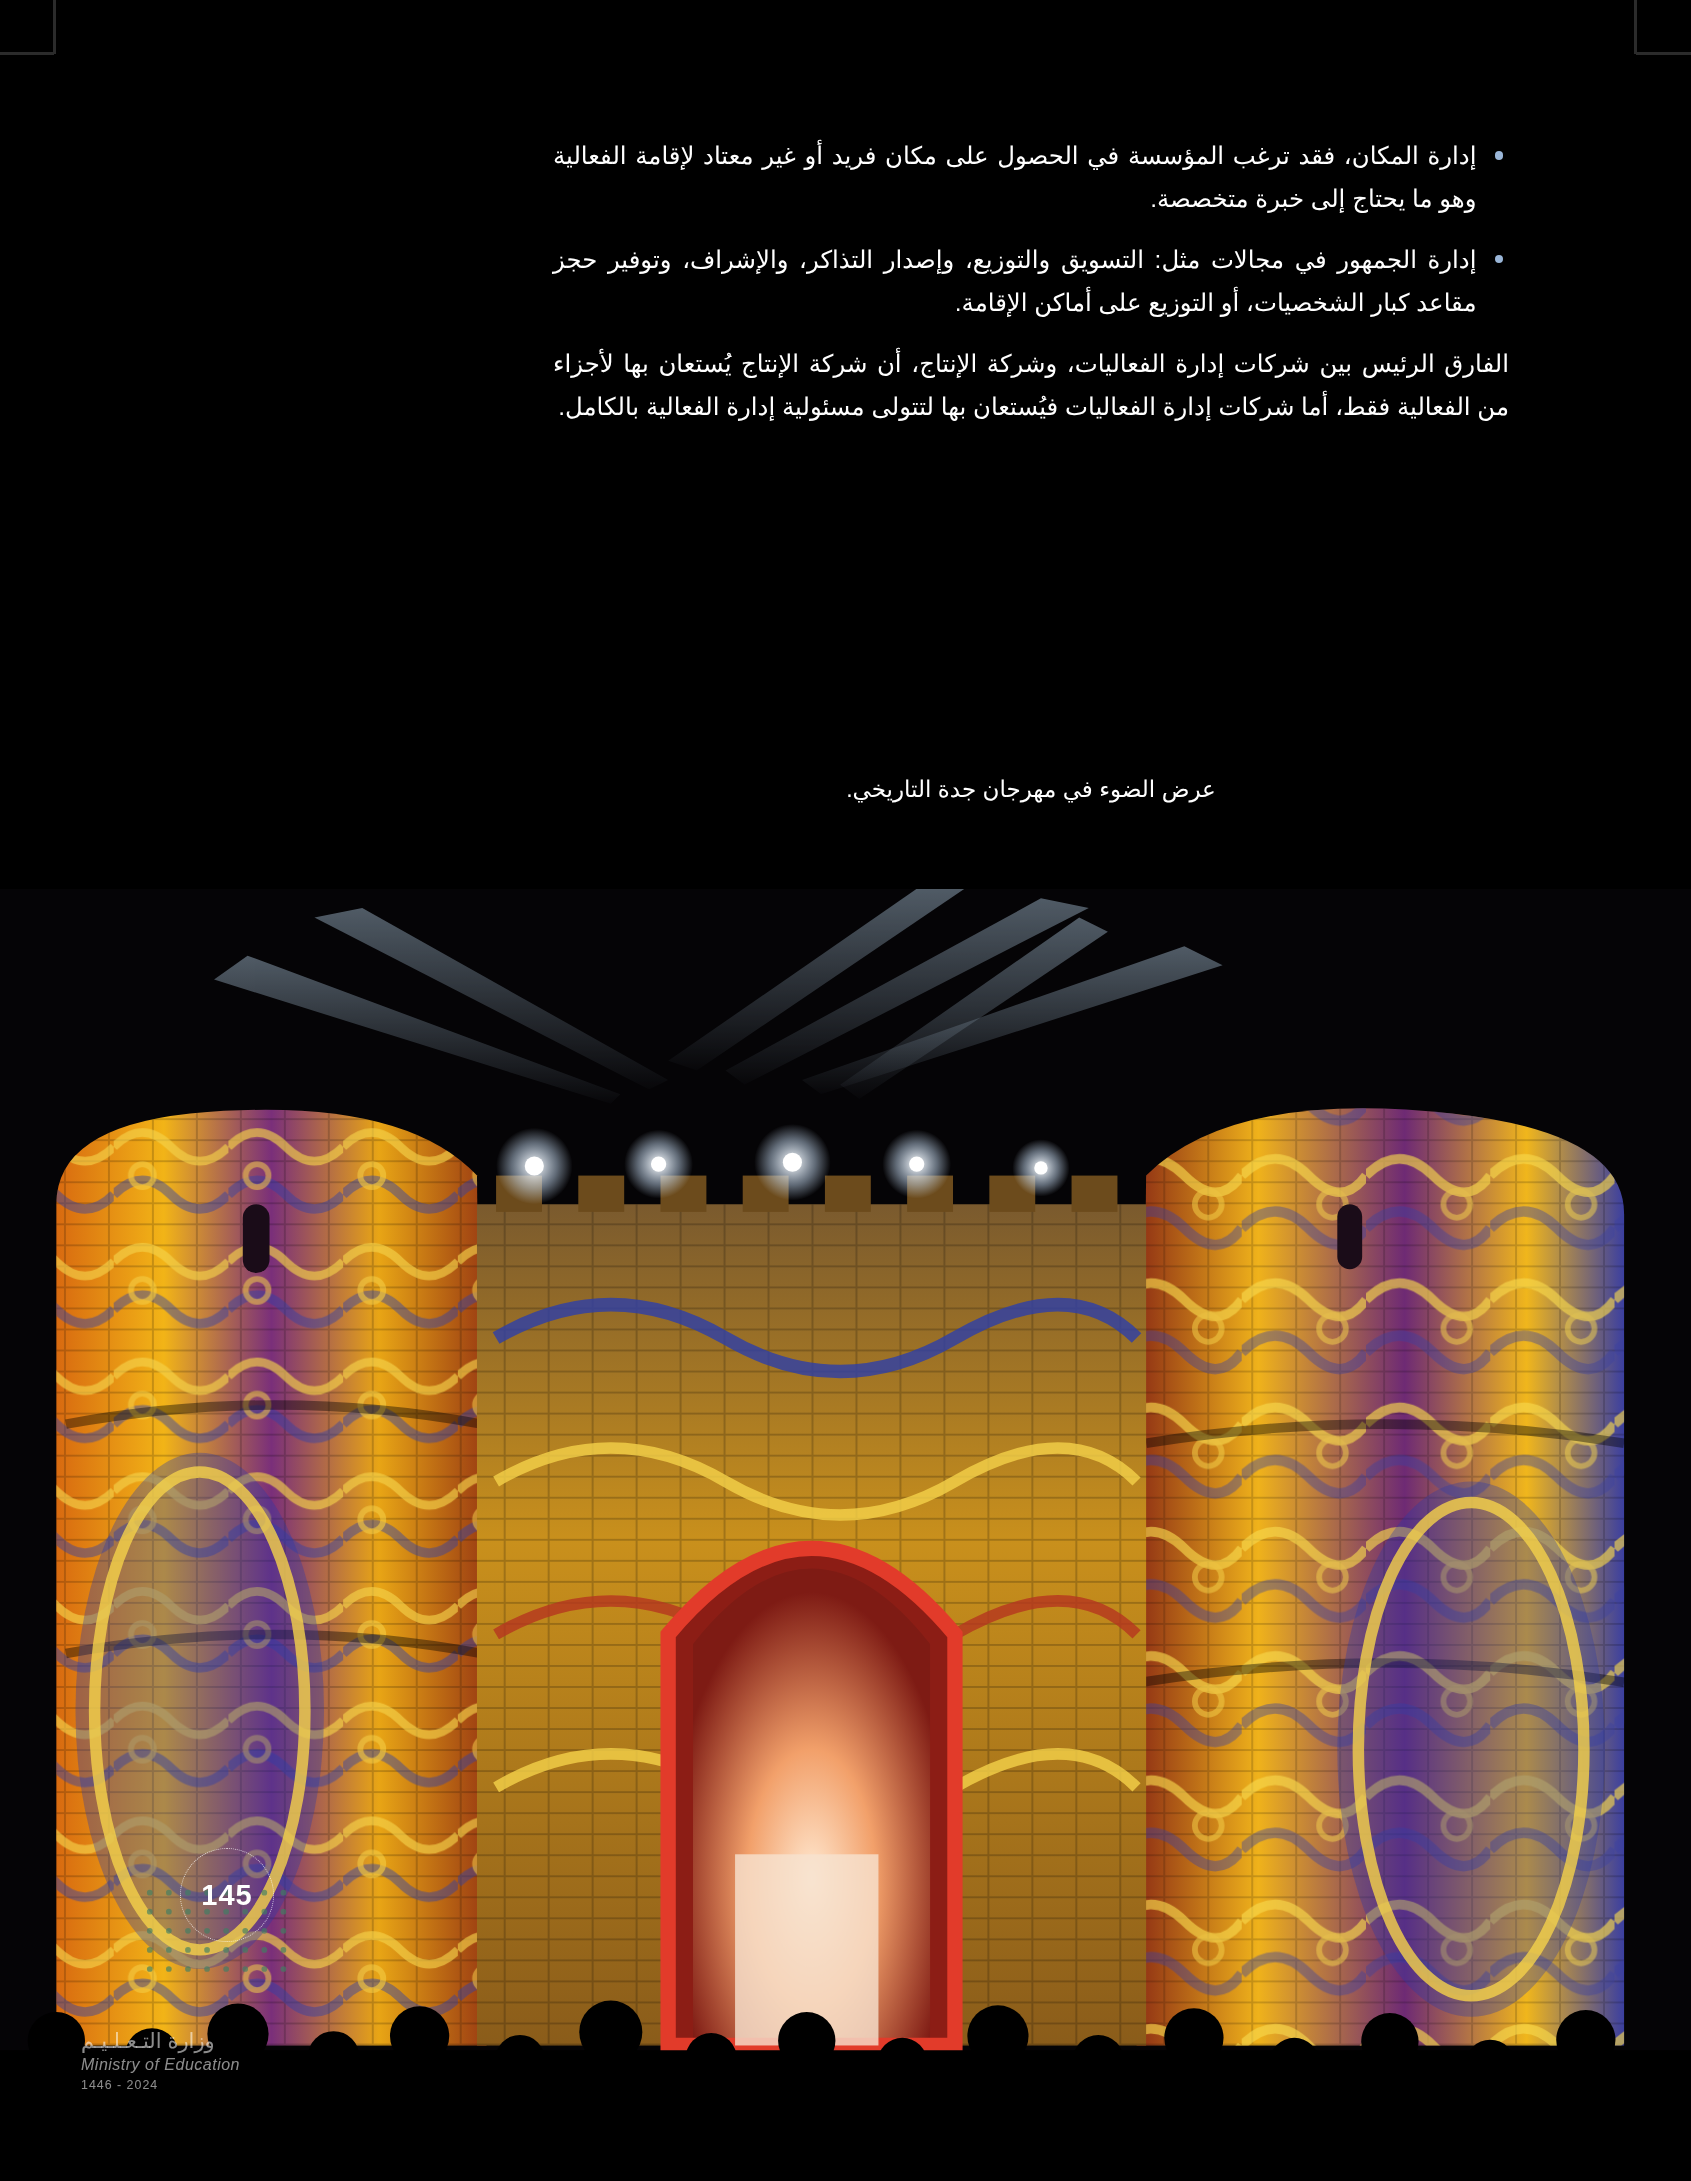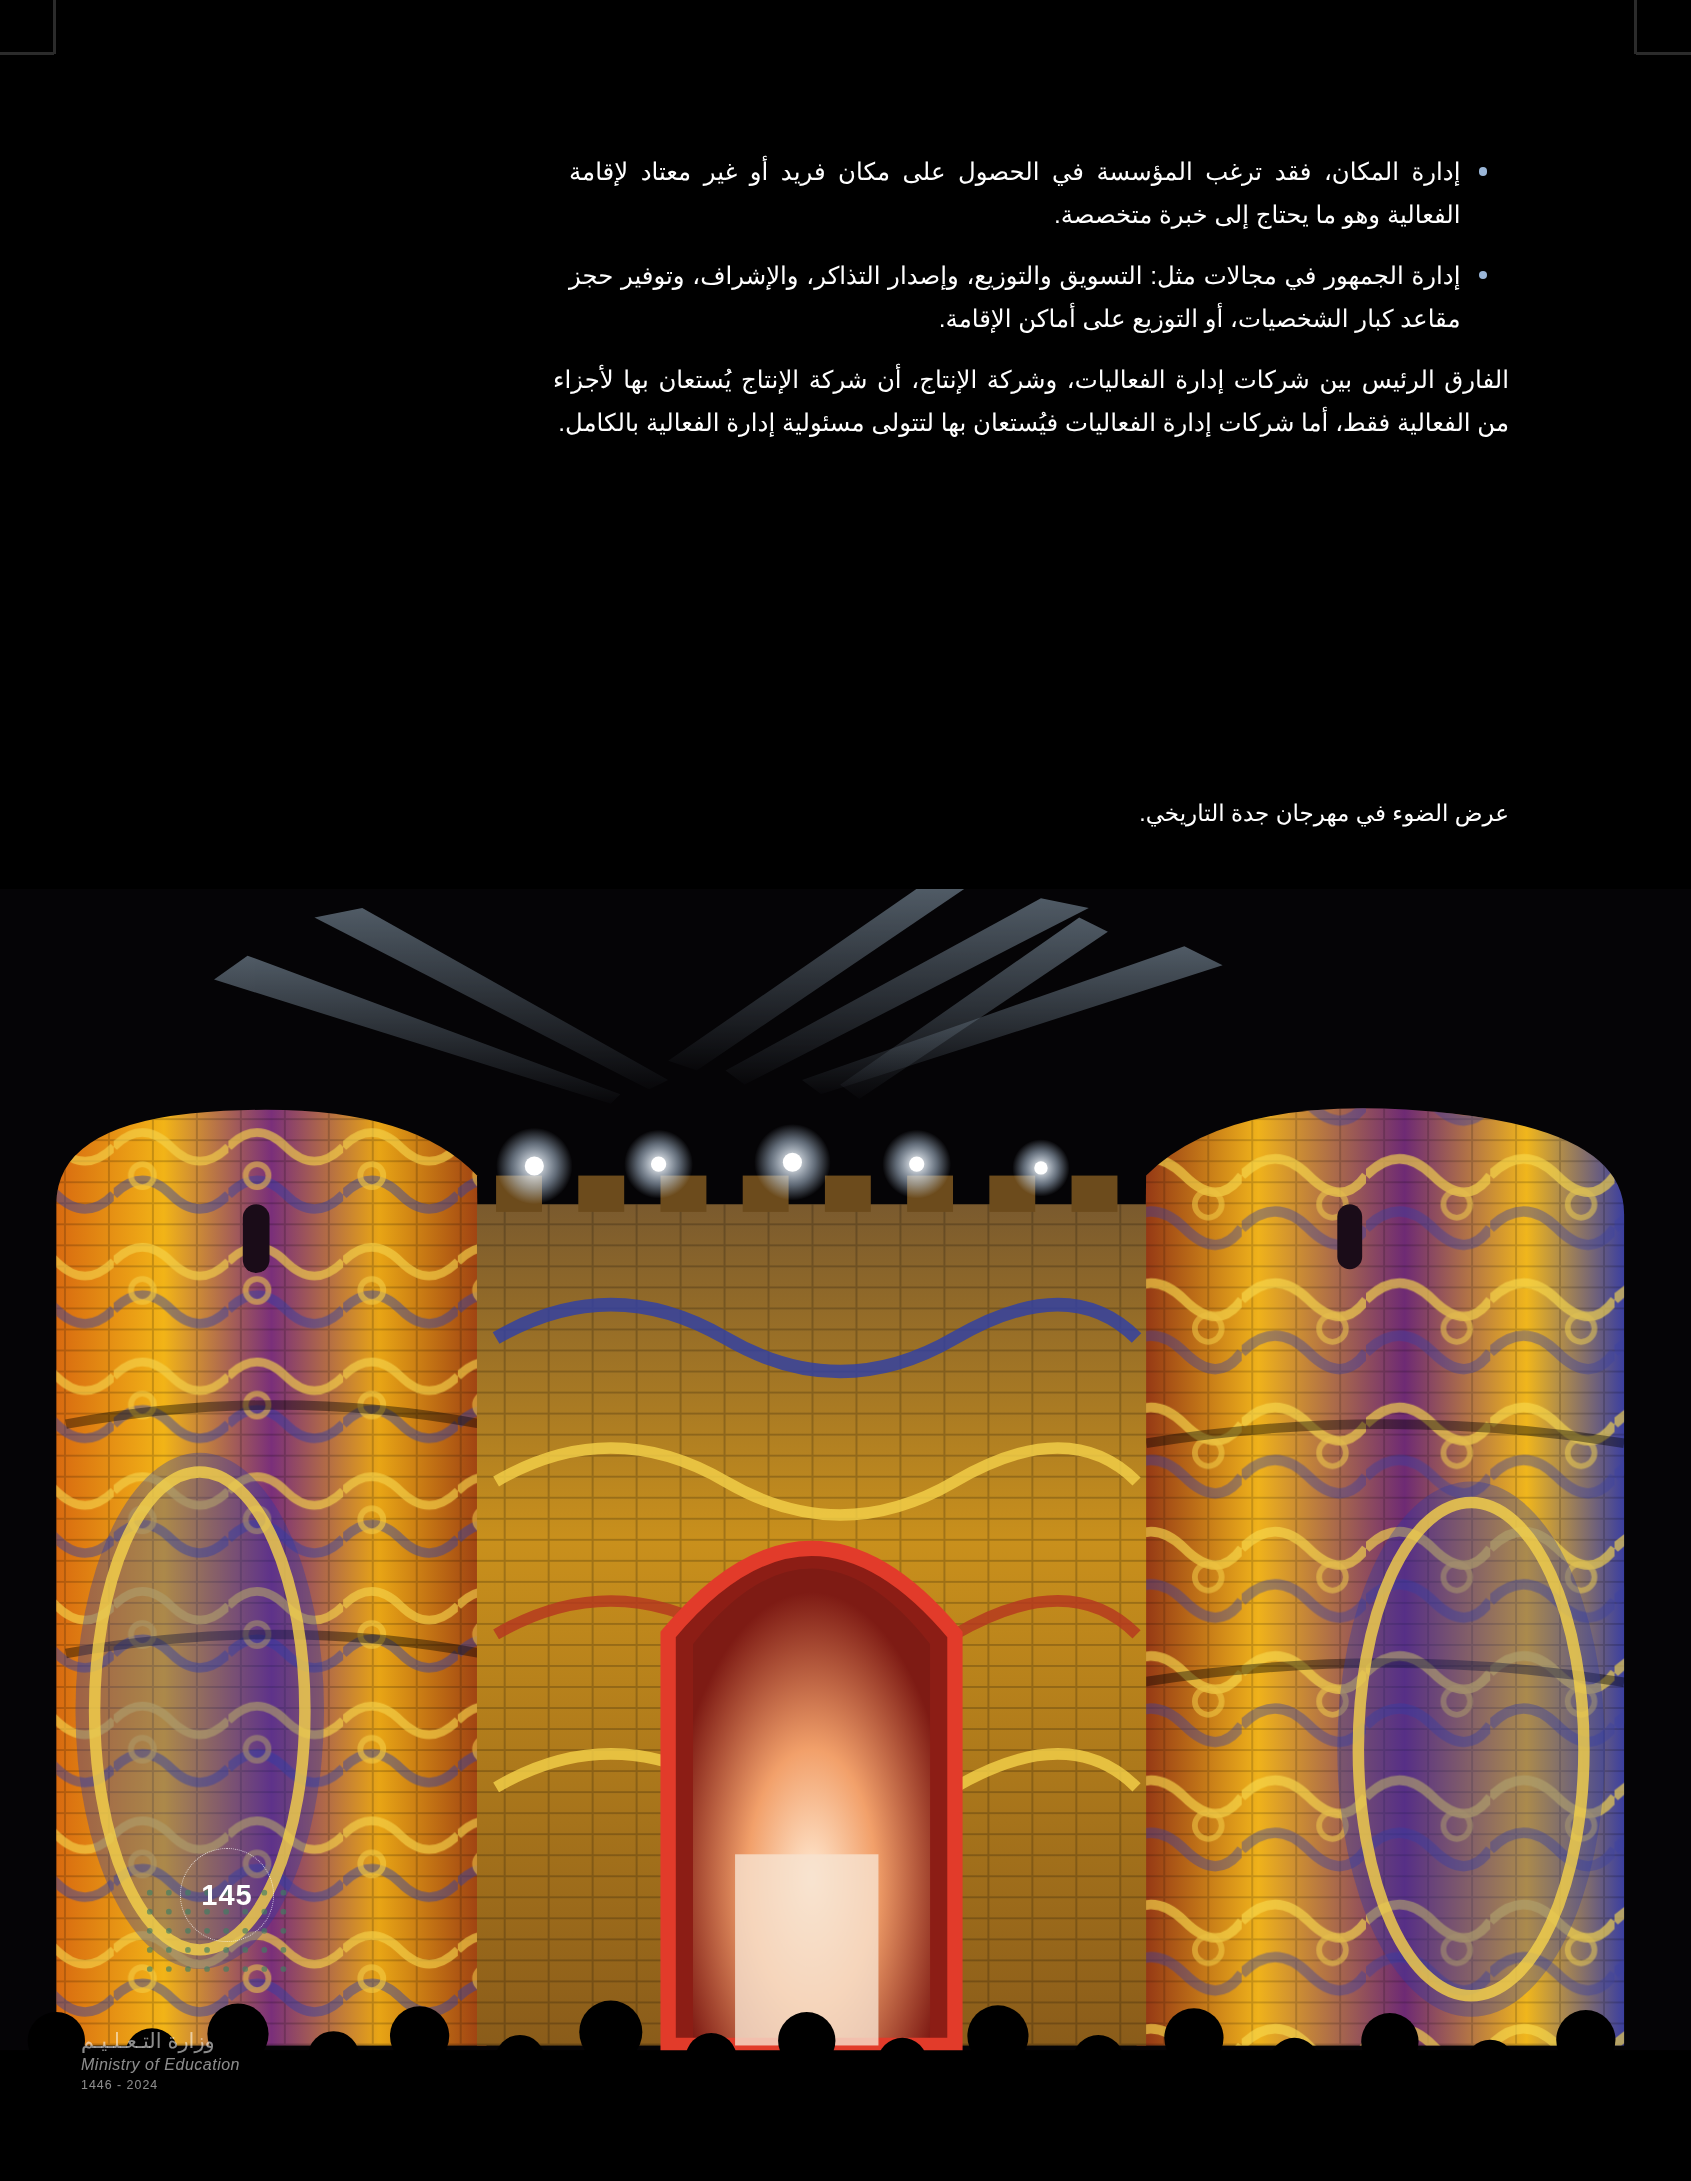--- a/index.html
+++ b/index.html
@@ -36,21 +36,21 @@
     top: 134px;
     right: 182px;
     width: 956px;
     color: #ffffff;
     direction: rtl;
     text-align: justify;
   }
 
   ul.bullets {
     list-style: none;
-    margin: 16px;
+    margin: 0;
     padding: 0;
   }
   ul.bullets > li {
     position: relative;
     padding-right: 32.5px;
     margin-bottom: 17px;
     font-size: 24.4px;
     line-height: 1.78;
     color: #ffffff;
     text-align: justify;
@@ -97,27 +97,27 @@
     font-size: 24px;
     line-height: 1.82;
     color: #ffffff;
     text-align: right;
     flex: 1 1 auto;
     padding-top: 1.9px;
   }
 
   .caption {
     position: absolute;
-    top: 794px;
+    top: 770px;
     right: 182px;
     width: 956px;
     font-size: 23px;
     line-height: 1.7;
     color: #ffffff;
-    text-align: right;
+    text-align: center;
   }
 
   
   .photo {
     position: absolute;
     left: 0;
     right: 0;
     bottom: 0;
     top: 889px;
     overflow: hidden;

